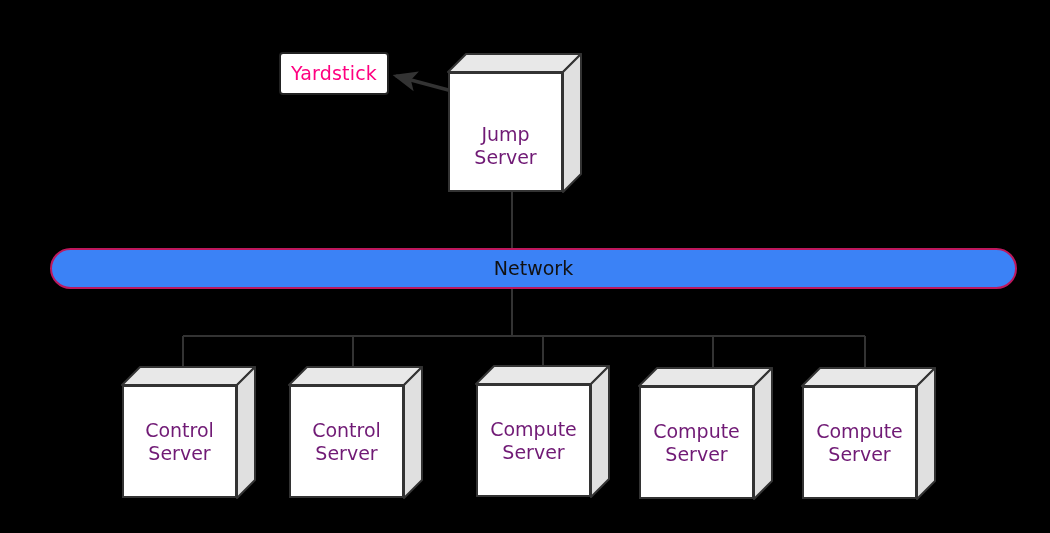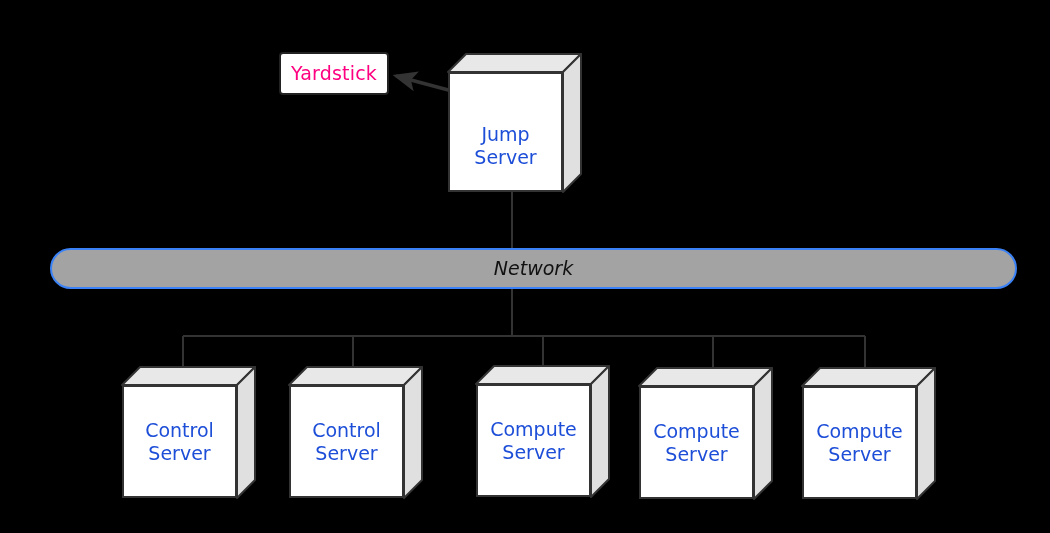--- a/index.html
+++ b/index.html
@@ -58,43 +58,42 @@
     background: #ffffff;
     border: 2px solid #333333;
     box-sizing: border-box;
     display: flex;
     flex-direction: column;
     align-items: center;
     justify-content: center;
     z-index: 3;
   }
   .server-label {
-    color: #1d4ed8;
+    color: #701a75;
     font-size: 19px;
     line-height: 1.2;
     text-align: center;
     white-space: nowrap;
   }
   .server-label .l2 { display: block; }
   
   .network-bar {
     position: absolute;
     left: 50px;
     top: 248px;
     width: 967px;
     height: 41px;
-    background: #a3a3a3;
-    border: 2px solid #3b82f6;
+    background: #3b82f6;
+    border: 2px solid #be185d;
     border-radius: 21px;
     box-sizing: border-box;
     display: flex;
     align-items: center;
     justify-content: center;
     z-index: 4;
-    font-style: italic;
   }
   .network-label {
     color: #111111;
     font-size: 19px;
     line-height: 1;
   }
 </style>
 </head>
 <body>
 

